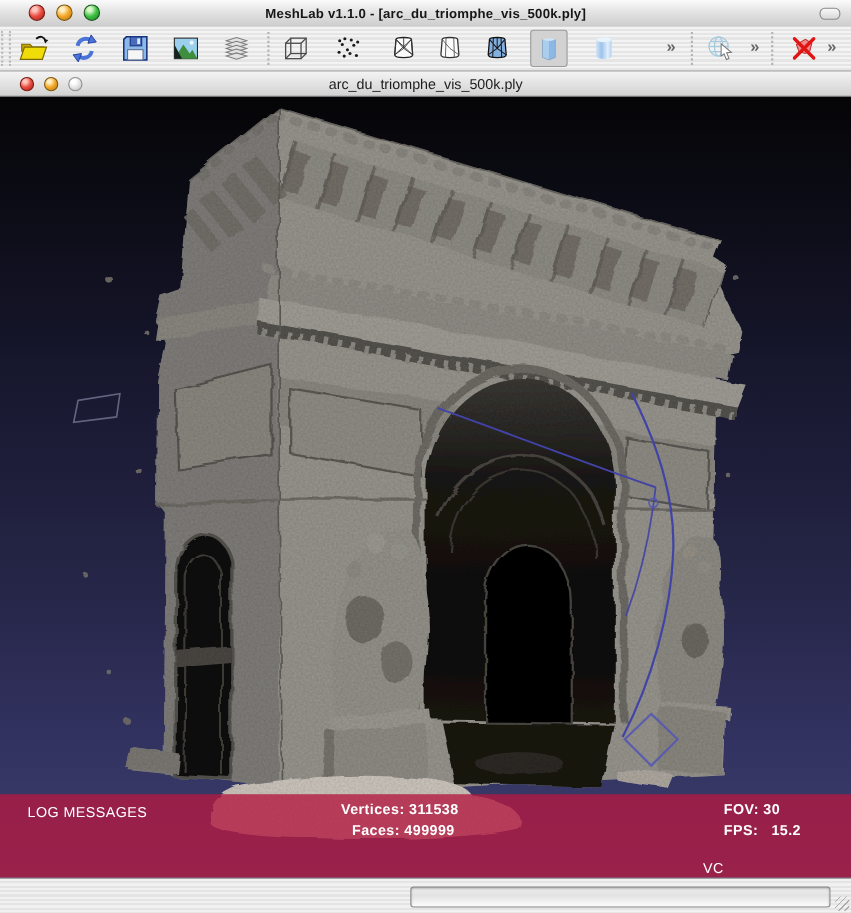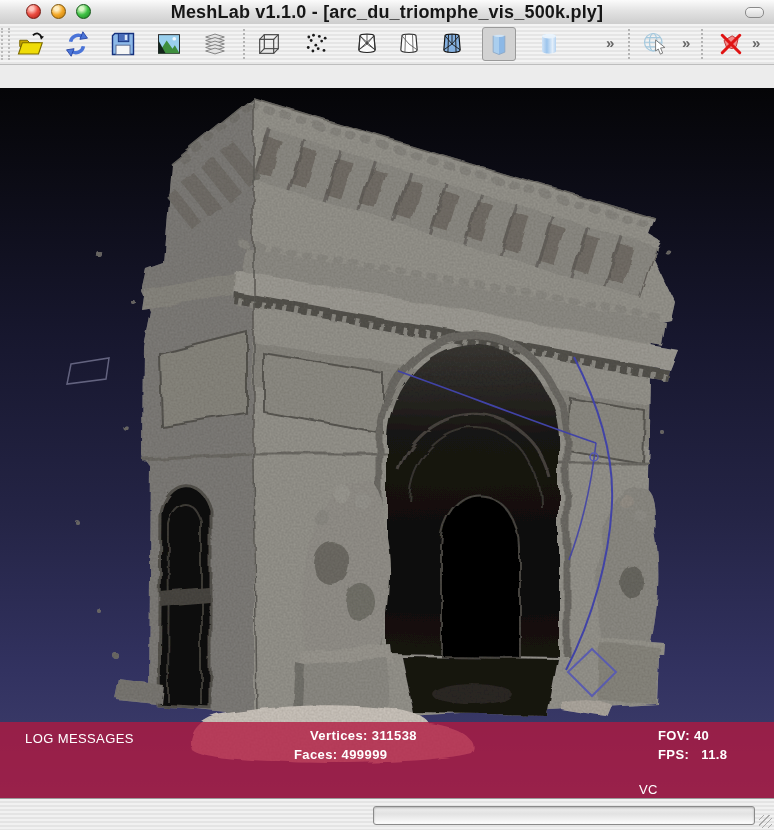--- a/index.html
+++ b/index.html
@@ -3,21 +3,21 @@
 <meta charset="utf-8">
 <style>
   html,body{margin:0;padding:0;background:#555;}
   .app{position:relative;width:774px;height:830px;overflow:hidden;
        font-family:"Liberation Sans",sans-serif;background:#ececec;
        -webkit-font-smoothing:antialiased;}
   
   .titlebar{position:absolute;left:0;top:0;width:774px;height:24px;
     background:linear-gradient(#fbfbfb,#e3e3e3 45%,#cdcdcd);
     border-bottom:1px solid #8c8c8c;display:flex;align-items:center;justify-content:center;}
-  .titlebar .title{font-size:18px;color:#161616;font-weight:bold;letter-spacing:.2px;}
+  .titlebar .title{font-size:12px;color:#161616;font-weight:bold;letter-spacing:.2px;}
   .tl{position:absolute;top:4px;width:15px;height:15px;border-radius:50%;box-sizing:border-box;}
   .tl.red{left:26px;background:radial-gradient(circle at 35% 28%,#ffc4bc 0 15%,#ea4c40 50%,#a61d15);border:1px solid #77170f;}
   .tl.yellow{left:51px;background:radial-gradient(circle at 35% 28%,#ffeec2 0 15%,#f3a828 50%,#b5740c);border:1px solid #7e5407;}
   .tl.green{left:76px;background:radial-gradient(circle at 35% 28%,#d8f6c6 0 15%,#3ec144 50%,#1d7d23);border:1px solid #135817;}
   .tl.gray{background:radial-gradient(circle at 35% 28%,#ffffff 0 20%,#e2e2e2 55%,#b5b5b5);border:1px solid #8f8f8f;}
   .pill{position:absolute;right:10px;top:7px;width:17px;height:9px;border:1px solid #8a8a8a;
     border-radius:5px;background:linear-gradient(#f8f8f8,#d8d8d8);}
   
   .toolbar{position:absolute;left:0;top:24px;width:774px;height:40px;
     background:repeating-linear-gradient(180deg,#f3f3f3 0 2px,#e5e5e5 2px 4px);
@@ -216,20 +216,26 @@
     <span class="tbtn" style="left:714px">
       <svg width="28" height="28" viewBox="0 0 24 24">
         <path d="M6,9 L13,5 L18,8 L16.5,14 L13,16 L8,14.5 Z" fill="#f28a8a" stroke="#c03030" stroke-width="0.8"></path>
         <path d="M4.5,4.5 L19.5,19.5 M19.5,4.5 L4.5,19.5" stroke="#e01414" stroke-width="2.6" stroke-linecap="round" fill="none"></path>
       </svg>
     </span>
 
     <span class="chev" style="left:752px">»</span>
   </div>
 
+  <div class="mdibar">
+    <span class="mtl tl red"></span>
+    <span class="mtl tl yellow"></span>
+    <span class="mtl tl gray"></span>
+    <span class="title">arc_du_triomphe_vis_500k.ply</span>
+  </div>
 
   <div class="viewport">
 
     <svg width="774" height="710" viewBox="0 0 774 710">
       <defs>
         <filter id="mesh" x="-4%" y="-4%" width="108%" height="108%">
           <feTurbulence type="turbulence" baseFrequency="0.012 0.02" numOctaves="3" seed="7" result="warp"></feTurbulence>
           <feDisplacementMap in="SourceGraphic" in2="warp" scale="7" result="disp"></feDisplacementMap>
           <feTurbulence type="fractalNoise" baseFrequency="0.5" numOctaves="2" seed="3" result="noise"></feTurbulence>
           <feColorMatrix in="noise" type="matrix" values="0 0 0 0 0.45  0 0 0 0 0.44  0 0 0 0 0.42  0 0 0 0.55 0" result="gray"></feColorMatrix>
@@ -340,23 +346,23 @@
           <path d="M71,364 L109,358 L106,379 L67,384 Z" stroke="#63637f" stroke-width="1.5"></path>
           <path d="M592,649 L616,672 L592,696 L568,672 Z" stroke="#5a5cae" stroke-width="2"></path>
         </g>
       </g>
     </svg>
 
     <div class="logbar"></div>
 
     <div class="hud" style="left:25px;top:643px">LOG MESSAGES</div>
     <div class="hud" style="left:310px;top:640px"><b>Vertices:</b> <b>311538</b></div>
-    <div class="hud" style="left:294px;top:659px"><b>Faces:</b> <b>499999</b></div>
-    <div class="hud" style="left:658px;top:640px"><b>FOV:</b> <b>40</b></div>
-    <div class="hud" style="left:658px;top:659px"><b>FPS:</b>   <b>11.8</b></div>
+    <div class="hud" style="left:320px;top:659px"><b>Faces:</b> <b>499999</b></div>
+    <div class="hud" style="left:658px;top:640px"><b>FOV:</b> <b>30</b></div>
+    <div class="hud" style="left:658px;top:659px"><b>FPS:</b>   <b>15.2</b></div>
     <div class="hud" style="left:639px;top:694px">VC</div>
   </div>
 
   <div class="statusbar">
     <div class="progress"></div>
     <div class="grip"></div>
   </div>
 
 </div>
 

